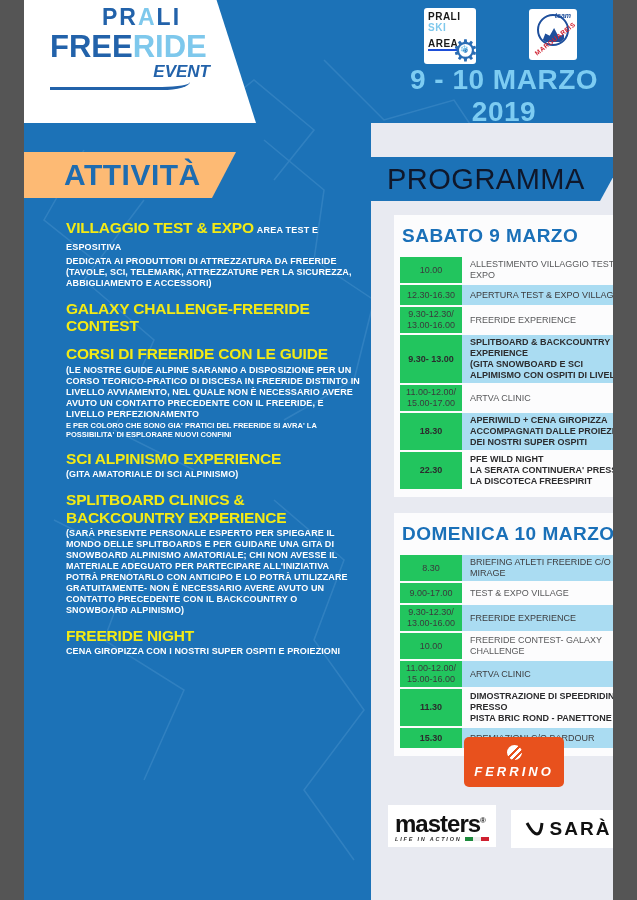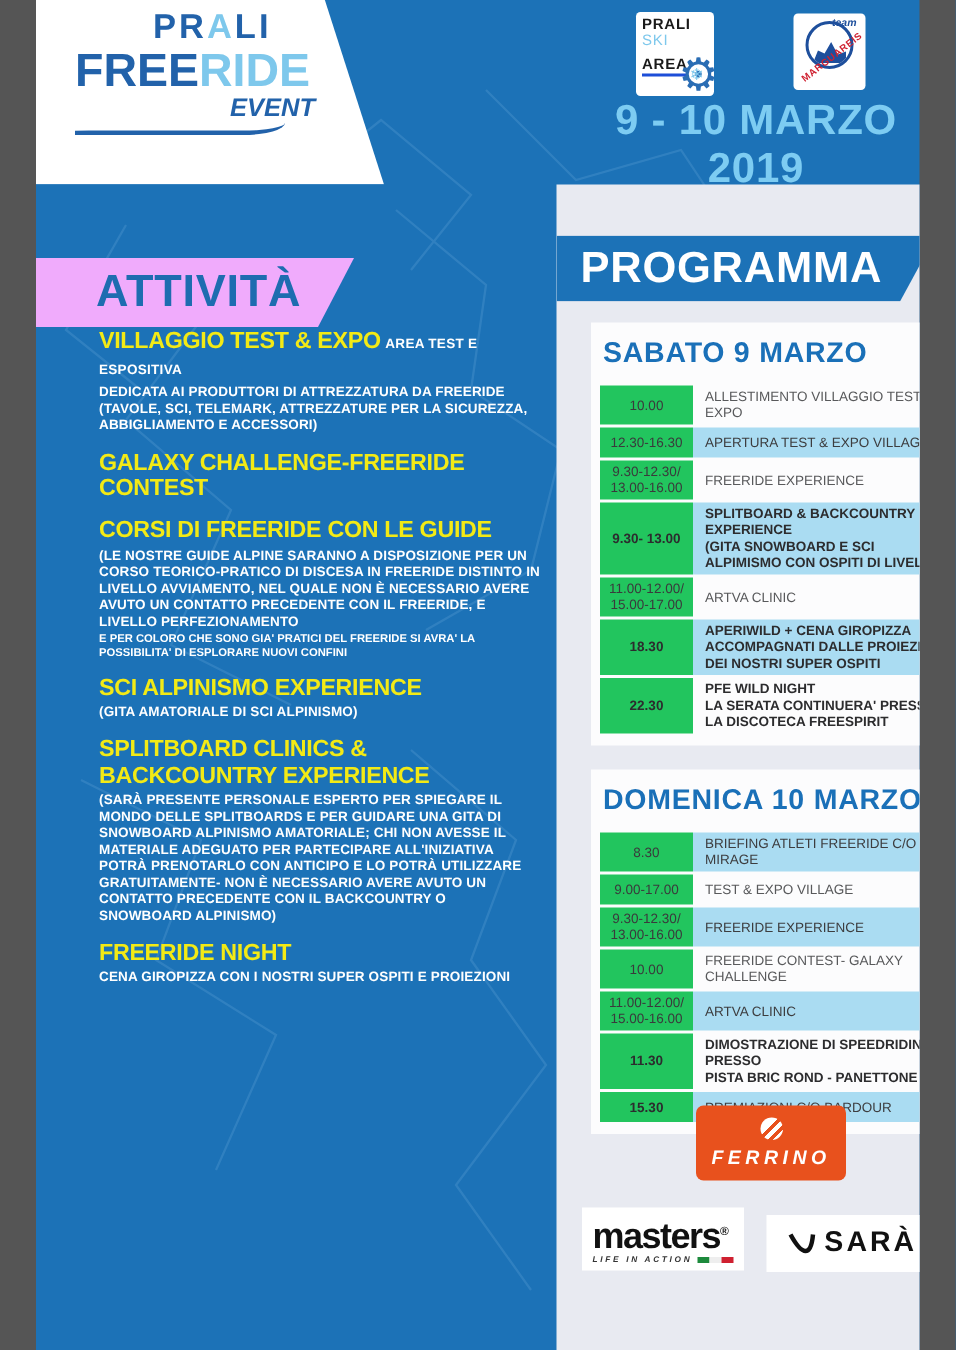--- a/index.html
+++ b/index.html
@@ -15,54 +15,54 @@
   .logo-prali{font-weight:bold;font-size:23px;letter-spacing:2px;margin-left:52px;}
   .logo-prali .lb{color:#7ec8ec;}
   .logo-freeride{font-weight:bold;font-size:31px;letter-spacing:0;margin-top:2px;}
   .logo-freeride .ride{color:#7ec8ec;}
   .logo-event{font-weight:bold;font-style:italic;font-size:17px;text-align:right;margin-top:1px;}
   .logo-wave{height:5px;border-bottom:3px solid #2262aa;border-radius:0 0 60%/300% 0;margin-top:2px;width:140px;}
 
   .badge{position:absolute;background:#fff;border-radius:3px;overflow:hidden;}
   .badge-psa{left:400px;top:8px;width:52px;height:56px;padding:3px 0 0 4px;box-sizing:border-box;}
   .badge-psa .l1{font-weight:bold;font-size:10px;color:#1a1a1a;letter-spacing:.5px;}
-  .badge-psa .l2{font-weight:normal;font-size:10px;color:#7ec8ec;letter-spacing:.5px;}
+  .badge-psa .l2{font-weight:bold;font-size:10px;color:#7ec8ec;letter-spacing:.5px;}
   .badge-psa .l3{font-weight:bold;font-size:10px;color:#1a1a1a;letter-spacing:.5px;border-bottom:2px solid #1d4ed8;display:inline-block;}
   .badge-psa .gear{position:absolute;right:-3px;bottom:-4px;font-size:30px;color:#2a6db4;}
   .badge-psa .flake{position:absolute;right:7px;bottom:8px;font-size:11px;color:#7ec8ec;}
   .badge-tm{left:505px;top:9px;width:48px;height:51px;}
   .badge-tm .circle{position:absolute;left:8px;top:5px;width:32px;height:32px;border:2px solid #1e4f9c;border-radius:50%;box-sizing:border-box;overflow:hidden;}
   .badge-tm .wolf{position:absolute;left:3px;bottom:2px;width:22px;height:14px;background:#1e4f9c;
         clip-path:polygon(0 100%,15% 40%,35% 55%,55% 0,75% 60%,100% 45%,100% 100%);}
   .badge-tm .team{position:absolute;right:6px;top:3px;font-size:7px;font-style:italic;font-weight:bold;color:#1e4f9c;}
   .badge-tm .name{position:absolute;left:-4px;top:26px;width:60px;text-align:center;font-size:6.5px;font-weight:bold;color:#cf2030;
         transform:rotate(-38deg);letter-spacing:.5px;}
   .date{position:absolute;left:355px;top:64px;width:250px;text-align:center;
         color:#7dccf2;font-weight:bold;font-size:28px;letter-spacing:.5px;}
 
   
   .left-col{position:absolute;left:0;top:123px;width:347px;height:777px;z-index:2;}
-  .attivita-banner{position:absolute;left:0;top:29px;width:212px;height:46px;background:#f0abfc;
+  .attivita-banner{position:absolute;left:0;top:29px;width:212px;height:46px;background:#fdba74;
         clip-path:polygon(0 0,100% 0,calc(100% - 24px) 100%,0 100%);
-        display:flex;align-items:center;padding-left:40px;box-sizing:border-box;margin-top:20px;}
+        display:flex;align-items:center;padding-left:40px;box-sizing:border-box;}
   .attivita-banner .txt{color:#1e6cb0;font-weight:bold;font-size:30px;letter-spacing:.5px;}
   .sections{position:absolute;left:42px;top:96px;width:294px;}
   .section{margin-bottom:11px;}
   .sec-title{color:#f3ea15;font-weight:bold;font-size:15.5px;line-height:1.12;letter-spacing:-.2px;}
   .sec-title .inline{color:#ffffff;font-weight:bold;font-size:9px;letter-spacing:.2px;margin-left:3px;}
   .section.big .sec-title{font-size:21px;line-height:1.45;letter-spacing:.8px;}
   .sec-desc{color:#ffffff;font-weight:bold;font-size:9px;line-height:11px;letter-spacing:.1px;margin-top:2px;}
   .sec-note{color:#ffffff;font-weight:bold;font-size:7.5px;line-height:9px;margin-top:1px;}
 
   
   .right-col{position:absolute;left:347px;top:123px;width:290px;height:777px;background:#e8eaf1;z-index:2;}
   .programma-banner{position:absolute;left:0;top:34px;width:253px;height:44px;background:#1c72b7;
         clip-path:polygon(0 0,100% 0,calc(100% - 24px) 100%,0 100%);
         display:flex;align-items:center;padding-left:16px;box-sizing:border-box;}
-  .programma-banner .txt{color:#ffffff;font-weight:bold;font-size:29px;letter-spacing:.5px;}
+  .programma-banner .txt{color:#0f172a;font-weight:normal;font-size:29px;letter-spacing:.5px;}
   .days{position:absolute;left:11px;top:92px;width:252px;padding-left:12px;}
   .day-card{background:#fcfcfd;padding:8px 6px;margin-bottom:16px;}
   .day-title{color:#1a70b8;font-weight:bold;font-size:19px;letter-spacing:.5px;margin:2px 0 10px 2px;}
   .rows{display:flex;flex-direction:column;gap:2px;}
   .prow{display:flex;min-height:20px;}
   .ptime{width:62px;flex-shrink:0;background:#22c55e;color:#3a3a3c;font-size:9px;line-height:11px;
         display:flex;align-items:center;justify-content:center;text-align:center;
         white-space:pre-line;padding:2px 1px;box-sizing:border-box;}
   .pdesc{flex:1;font-size:9px;line-height:11px;color:#58595b;display:flex;align-items:center;
         padding:2px 4px 2px 8px;white-space:pre-line;}

